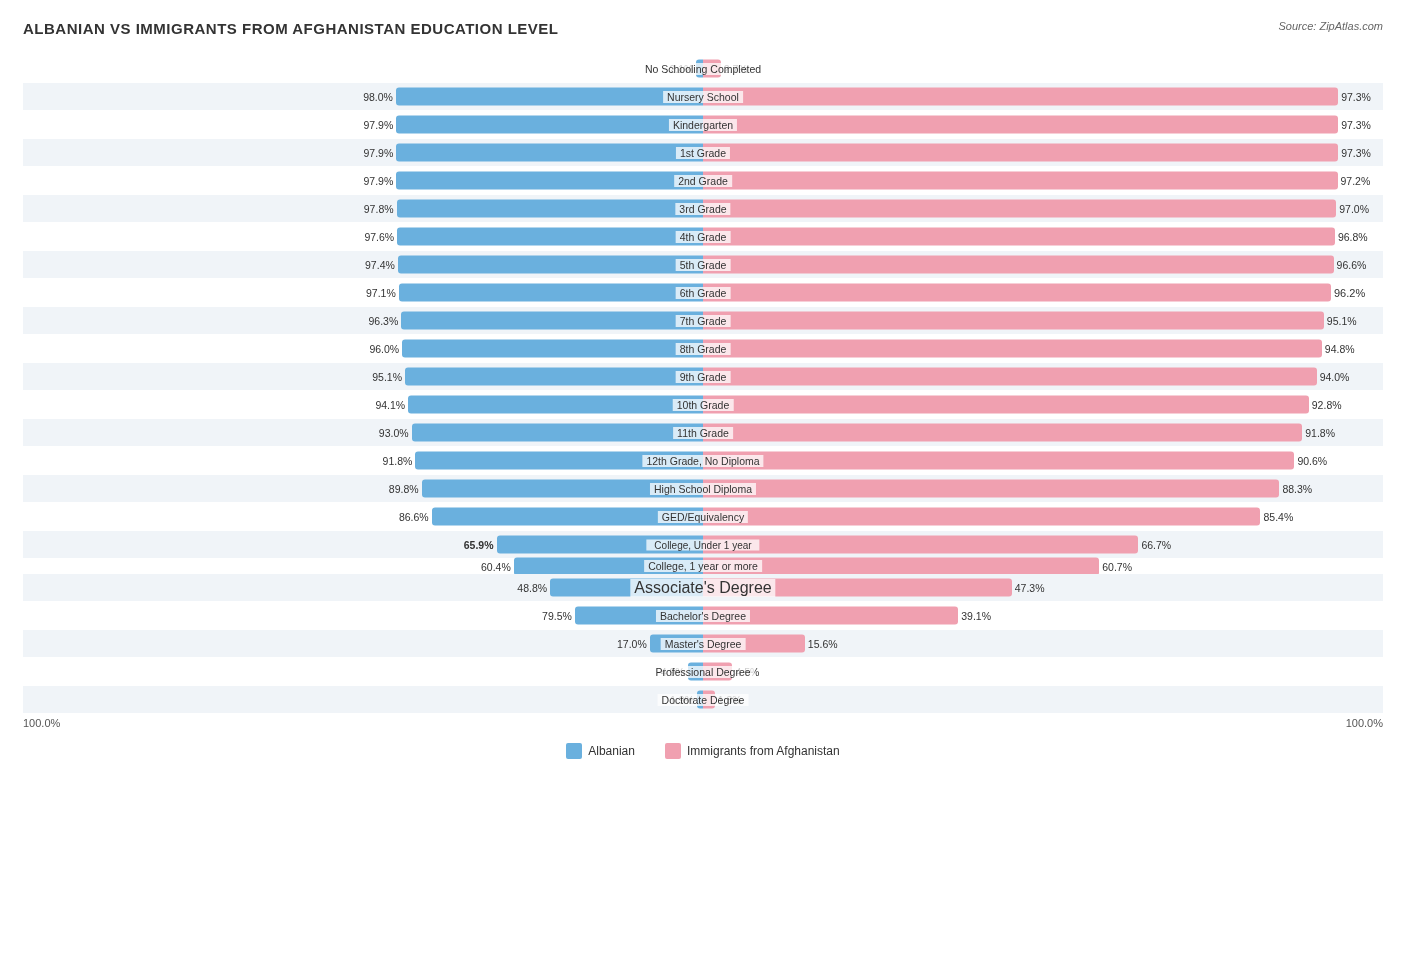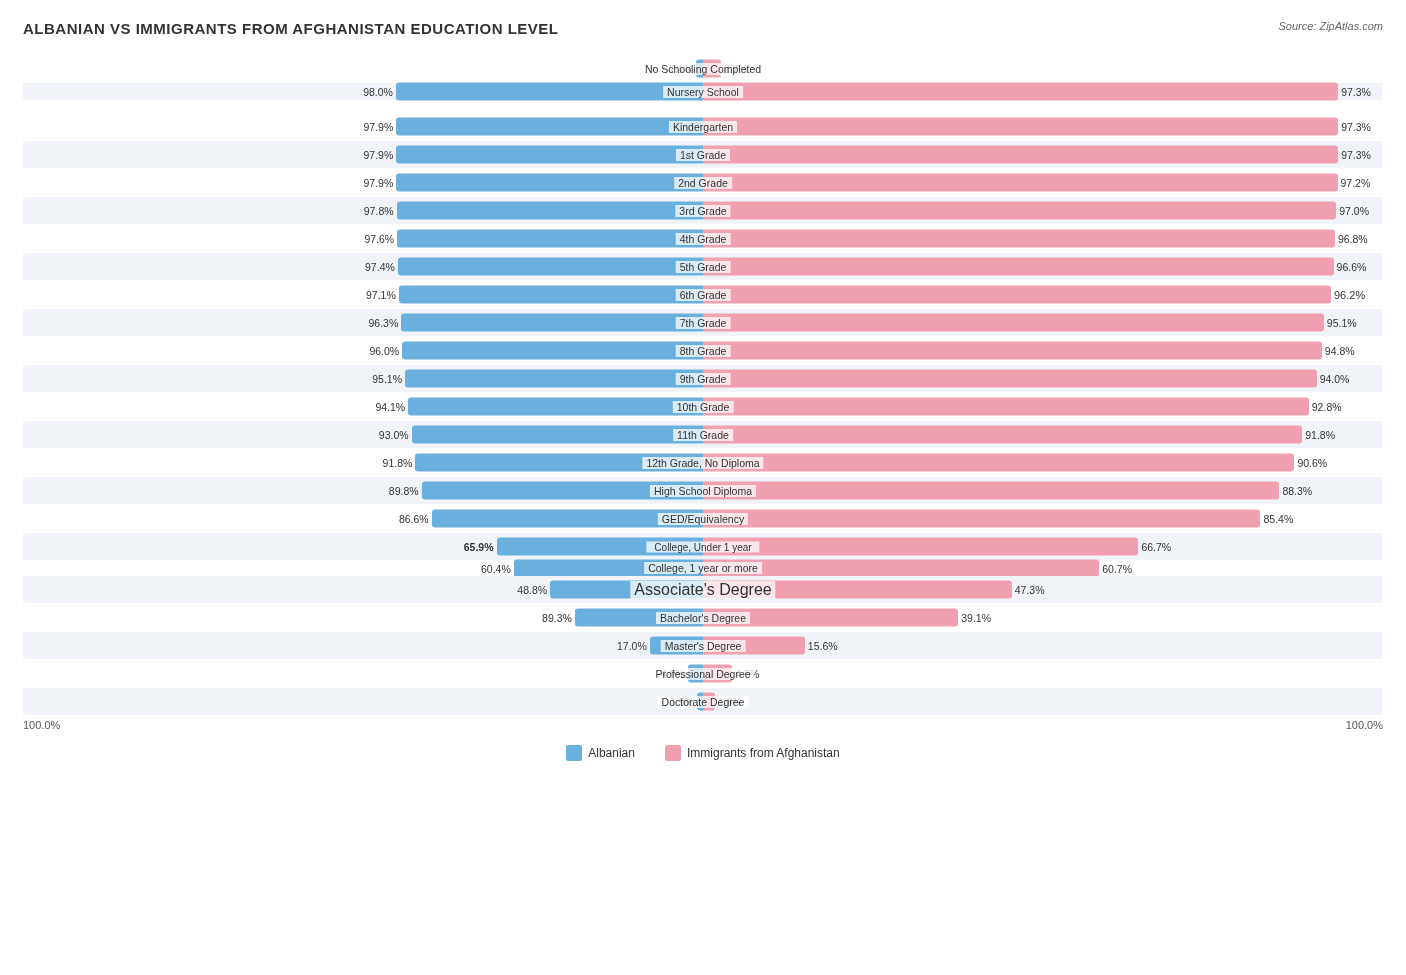--- a/index.html
+++ b/index.html
@@ -88,21 +88,21 @@
         <div style="position: absolute; right: 50%; top: 50%; transform: translateY(-50%); display: flex; align-items: center; height: 19px; justify-content: flex-end; width: 48%;">
           <div style="height: 18px; width: 1.008%; background: rgb(106, 176, 222); border-radius: 3px 0px 0px 3px; min-width: 2px; position: relative;"></div>
           <span style="position: absolute; right: calc(1.008% + 3px); font-size: 10.5px; color: rgb(51, 51, 51); white-space: nowrap; top: 50%; transform: translateY(-50%);">2.1%</span>
         </div>
         <div style="position: absolute; left: 50%; top: 50%; transform: translateY(-50%); display: flex; align-items: center; height: 19px; width: 48%; justify-content: flex-start;">
           <div style="height: 18px; width: 2.7%; background: rgb(240, 160, 176); border-radius: 0px 3px 3px 0px; min-width: 2px; position: relative;"></div>
           <span style="position: absolute; left: calc(2.7% + 3px); font-size: 10.5px; color: rgb(51, 51, 51); white-space: nowrap; top: 50%; transform: translateY(-50%);">2.7%</span>
         </div>
         <div style="position: absolute; left: 50%; top: 50%; transform: translate(-50%, -50%); font-size: 10.5px; color: rgb(51, 51, 51); white-space: nowrap; z-index: 10; background: rgba(255, 255, 255, 0.75); padding: 0px 4px;">No Schooling Completed</div>
       </div>
-      <div class="row-wrap shaded" style="height: 17px; margin-bottom: 13px; position: relative;">
+      <div class="row-wrap shaded" style="height: 27px; margin-bottom: 1px; position: relative;">
         <div style="position: absolute; right: 50%; top: 50%; transform: translateY(-50%); display: flex; align-items: center; height: 19px; justify-content: flex-end; width: 48%;">
           <div style="height: 18px; width: 47.04%; background: rgb(106, 176, 222); border-radius: 3px 0px 0px 3px; min-width: 2px; position: relative;"></div>
           <span style="position: absolute; right: calc(47.04% + 3px); font-size: 10.5px; color: rgb(51, 51, 51); white-space: nowrap; top: 50%; transform: translateY(-50%);">98.0%</span>
         </div>
         <div style="position: absolute; left: 50%; top: 50%; transform: translateY(-50%); display: flex; align-items: center; height: 19px; width: 48%; justify-content: flex-start;">
           <div style="height: 18px; width: 97.3%; background: rgb(240, 160, 176); border-radius: 0px 3px 3px 0px; min-width: 2px; position: relative;"></div>
           <span style="position: absolute; left: calc(97.3% + 3px); font-size: 10.5px; color: rgb(51, 51, 51); white-space: nowrap; top: 50%; transform: translateY(-50%);">97.3%</span>
         </div>
         <div style="position: absolute; left: 50%; top: 50%; transform: translate(-50%, -50%); font-size: 10.5px; color: rgb(51, 51, 51); white-space: nowrap; z-index: 10; background: rgba(255, 255, 255, 0.75); padding: 0px 4px;">Nursery School</div>
       </div>
@@ -300,21 +300,21 @@
         </div>
         <div style="position: absolute; left: 50%; top: 50%; transform: translateY(-50%); display: flex; align-items: center; height: 19px; width: 48%; justify-content: flex-start;">
           <div style="height: 18px; width: 47.3%; background: rgb(240, 160, 176); border-radius: 0px 3px 3px 0px; min-width: 2px; position: relative;"></div>
           <span style="position: absolute; left: calc(47.3% + 3px); font-size: 10.5px; color: rgb(51, 51, 51); white-space: nowrap; top: 50%; transform: translateY(-50%);">47.3%</span>
         </div>
         <div style="position: absolute; left: 50%; top: 50%; transform: translate(-50%, -50%); font-size: 16px; color: rgb(51, 51, 51); white-space: nowrap; z-index: 10; background: rgba(255, 255, 255, 0.75); padding: 0px 4px;">Associate's Degree</div>
       </div>
       <div class="row-wrap" style="height: 27px; margin-bottom: 1px; position: relative;">
         <div style="position: absolute; right: 50%; top: 50%; transform: translateY(-50%); display: flex; align-items: center; height: 19px; justify-content: flex-end; width: 48%;">
           <div style="height: 18px; width: 19.632%; background: rgb(106, 176, 222); border-radius: 3px 0px 0px 3px; min-width: 2px; position: relative;"></div>
-          <span style="position: absolute; right: calc(19.632% + 3px); font-size: 10.5px; color: rgb(51, 51, 51); white-space: nowrap; top: 50%; transform: translateY(-50%);">89.3%</span>
+          <span style="position: absolute; right: calc(19.632% + 3px); font-size: 10.5px; color: rgb(51, 51, 51); white-space: nowrap; top: 50%; transform: translateY(-50%);">79.5%</span>
         </div>
         <div style="position: absolute; left: 50%; top: 50%; transform: translateY(-50%); display: flex; align-items: center; height: 19px; width: 48%; justify-content: flex-start;">
           <div style="height: 18px; width: 39.1%; background: rgb(240, 160, 176); border-radius: 0px 3px 3px 0px; min-width: 2px; position: relative;"></div>
           <span style="position: absolute; left: calc(39.1% + 3px); font-size: 10.5px; color: rgb(51, 51, 51); white-space: nowrap; top: 50%; transform: translateY(-50%);">39.1%</span>
         </div>
         <div style="position: absolute; left: 50%; top: 50%; transform: translate(-50%, -50%); font-size: 10.5px; color: rgb(51, 51, 51); white-space: nowrap; z-index: 10; background: rgba(255, 255, 255, 0.75); padding: 0px 4px;">Bachelor's Degree</div>
       </div>
       <div class="row-wrap shaded" style="height: 27px; margin-bottom: 1px; position: relative;">
         <div style="position: absolute; right: 50%; top: 50%; transform: translateY(-50%); display: flex; align-items: center; height: 19px; justify-content: flex-end; width: 48%;">
           <div style="height: 18px; width: 8.16%; background: rgb(106, 176, 222); border-radius: 3px 0px 0px 3px; min-width: 2px; position: relative;"></div>

